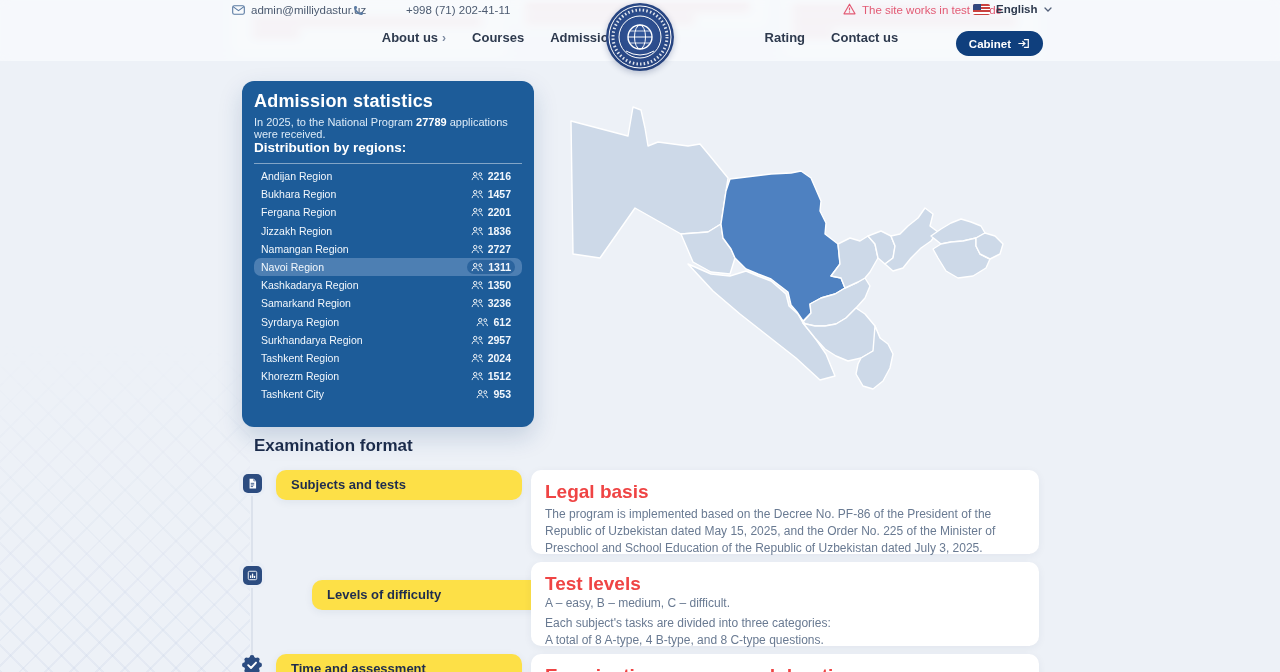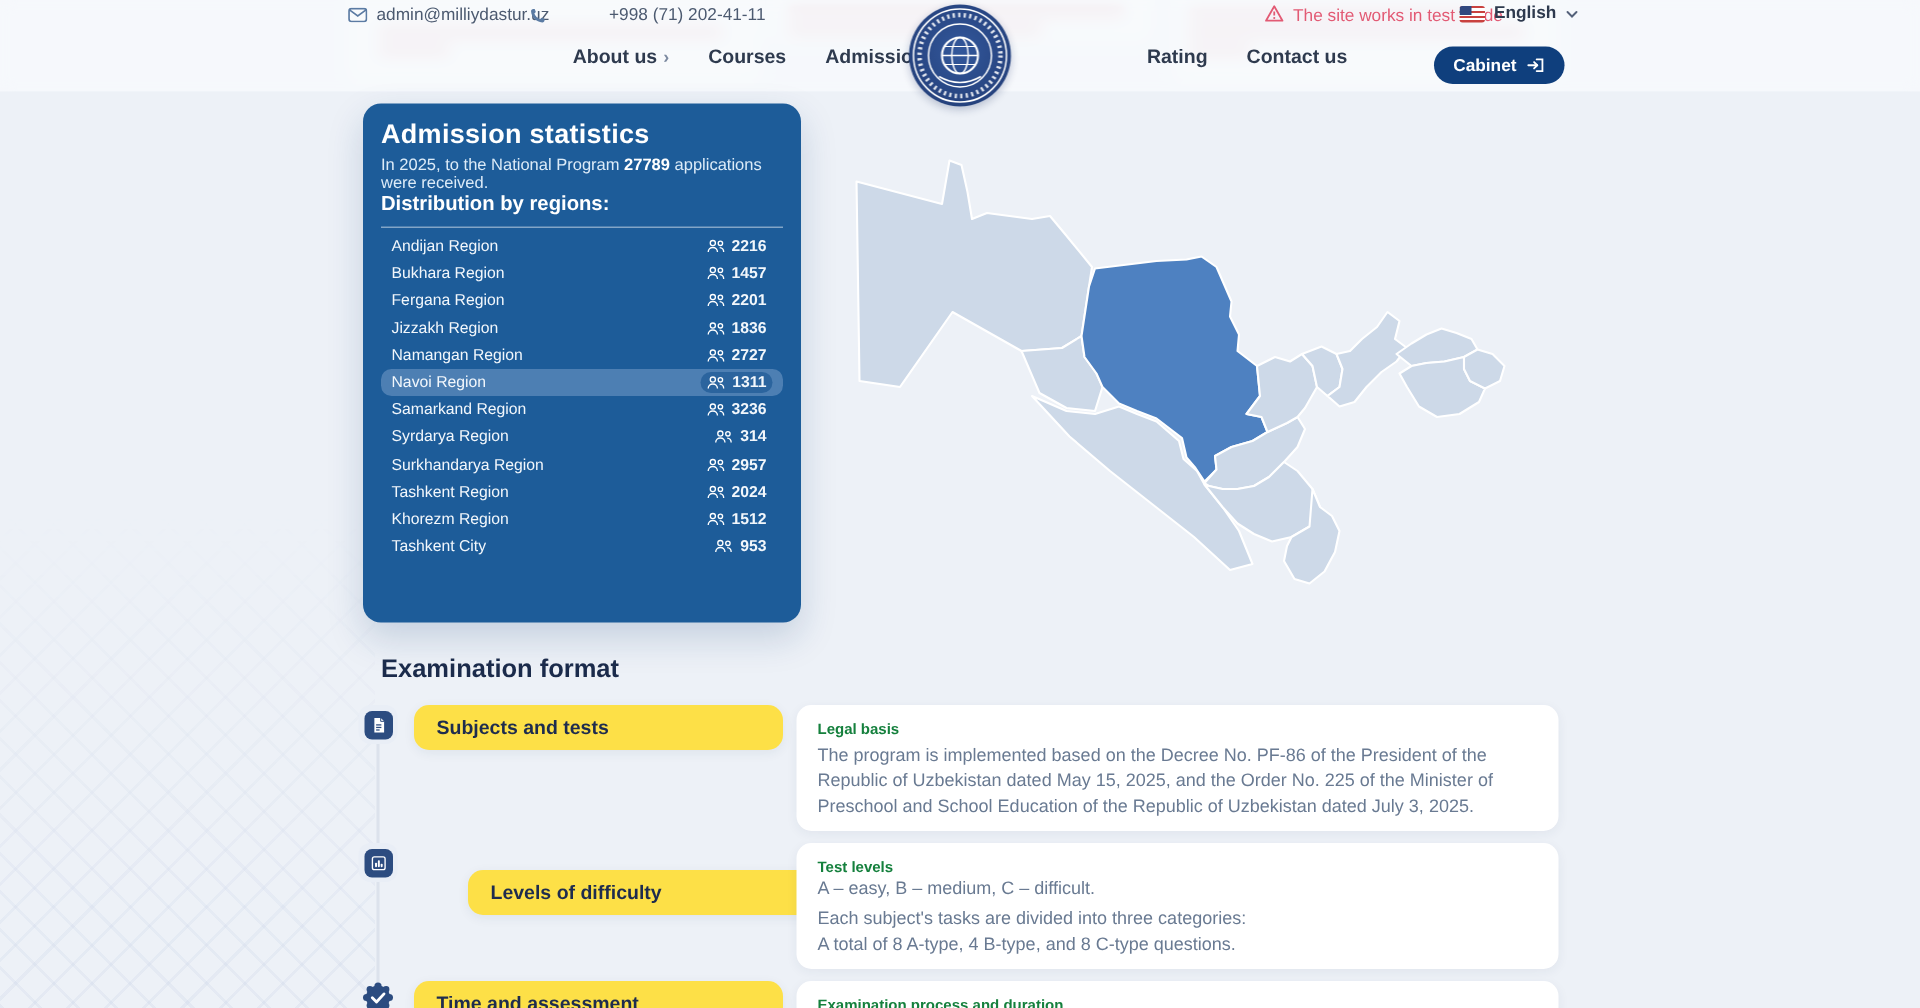--- a/index.html
+++ b/index.html
@@ -46,21 +46,21 @@
   .cabinet { position:absolute; right:237px; top:31px; height:25px; padding:0 13px;
     background:#0f3f7d; border-radius:999px; color:#fff; font-size:11.5px; font-weight:bold;
     display:flex; align-items:center; gap:7px; cursor:pointer; }
 
   
   .logo { position:absolute; left:606px; top:3px; width:68px; height:68px; border-radius:50%;
     background:radial-gradient(circle at 50% 45%, #33589c 0%, #26437f 70%, #1c3568 100%);
     box-shadow:0 2px 6px rgba(20,40,90,.25); }
 
   
-  .stats { position:absolute; left:242px; top:69px; width:292px; height:346px; border-radius:12px;
+  .stats { position:absolute; left:242px; top:81px; width:292px; height:346px; border-radius:12px;
     background:#1d5c99; box-shadow:0 10px 24px rgba(15,60,115,.18); padding:10px 12px; color:#fff; }
   .stats-title { font-size:18px; font-weight:bold; letter-spacing:.2px; }
   .stats-intro { font-size:11px; color:#dcebf8; margin-top:4px; }
   .stats-intro b { color:#fff; }
   .stats-sub { font-size:13.5px; font-weight:bold; }
   .stats-hr { border:none; border-top:1px solid rgba(255,255,255,.45); margin-top:8px; }
   .rows { margin-top:3px; }
   .row { height:18.2px; display:flex; align-items:center; justify-content:space-between;
     padding:0 7px; border-radius:7px; font-size:10.5px; color:#f2f7fc; cursor:pointer; }
   .row .cnt { display:flex; align-items:center; gap:4px; font-weight:bold; border-radius:7px; padding:1px 4px; }
@@ -78,21 +78,21 @@
   .tl-icon { position:absolute; left:239px; width:26px; height:26px; border-radius:8px;
     background:#e9eef6; display:flex; align-items:center; justify-content:center; }
   .tl-icon .inner { width:19px; height:19px; border-radius:5px; background:#2c4c80;
     display:flex; align-items:center; justify-content:center; }
   .tl-icon.seal { background:transparent; }
   .label-card { position:absolute; left:276px; width:246px; height:30px; background:#fde047; border-radius:10px;
     box-shadow:0 2px 8px rgba(30,50,90,.07); font-size:13px; font-weight:bold; color:#1e2c4e;
     line-height:30px; padding-left:15px; cursor:pointer; }
   .info-card { position:absolute; left:531px; width:508px; background:#fff; border-radius:10px;
     box-shadow:0 2px 8px rgba(30,50,90,.06); padding:11px 14px; }
-  .info-title { font-size:10px; font-weight:bold; color:#15803d; }
+  .info-title { font-size:19px; font-weight:bold; color:#ef4444; }
   .info-body { font-size:12px; color:#697a92; line-height:1.4; margin-top:3px; }
 </style>
 </head>
 <body>
 
 <div class="screen">
   <div class="bg-pattern"></div>
 
   <div class="ghost-card ghost-a">
     <div class="ghost-line" style="left:22px; top:30px; width:230px;"></div>
@@ -262,41 +262,53 @@
             <svg width="13" height="10" viewBox="0 0 16 12" fill="none" stroke="#fff" stroke-width="1.1">
               <circle cx="5.2" cy="3.6" r="2.1"></circle>
               <path d="M1.4 11 c0-2.3 1.7-3.8 3.8-3.8 s3.8 1.5 3.8 3.8"></path>
               <circle cx="11.4" cy="3.8" r="1.8"></circle>
               <path d="M10.8 7.4 c1.9 0.2 3.3 1.6 3.3 3.6"></path>
             </svg>
             <span>1311</span>
           </span>
         </div>
         <div class="row">
+          <span>Kashkadarya Region</span>
+          <span class="cnt">
+            <svg width="13" height="10" viewBox="0 0 16 12" fill="none" stroke="#fff" stroke-width="1.1">
+              <circle cx="5.2" cy="3.6" r="2.1"></circle>
+              <path d="M1.4 11 c0-2.3 1.7-3.8 3.8-3.8 s3.8 1.5 3.8 3.8"></path>
+              <circle cx="11.4" cy="3.8" r="1.8"></circle>
+              <path d="M10.8 7.4 c1.9 0.2 3.3 1.6 3.3 3.6"></path>
+            </svg>
+            <span>1350</span>
+          </span>
+        </div>
+        <div class="row">
           <span>Samarkand Region</span>
           <span class="cnt">
             <svg width="13" height="10" viewBox="0 0 16 12" fill="none" stroke="#fff" stroke-width="1.1">
               <circle cx="5.2" cy="3.6" r="2.1"></circle>
               <path d="M1.4 11 c0-2.3 1.7-3.8 3.8-3.8 s3.8 1.5 3.8 3.8"></path>
               <circle cx="11.4" cy="3.8" r="1.8"></circle>
               <path d="M10.8 7.4 c1.9 0.2 3.3 1.6 3.3 3.6"></path>
             </svg>
             <span>3236</span>
           </span>
         </div>
         <div class="row">
           <span>Syrdarya Region</span>
           <span class="cnt">
             <svg width="13" height="10" viewBox="0 0 16 12" fill="none" stroke="#fff" stroke-width="1.1">
               <circle cx="5.2" cy="3.6" r="2.1"></circle>
               <path d="M1.4 11 c0-2.3 1.7-3.8 3.8-3.8 s3.8 1.5 3.8 3.8"></path>
               <circle cx="11.4" cy="3.8" r="1.8"></circle>
               <path d="M10.8 7.4 c1.9 0.2 3.3 1.6 3.3 3.6"></path>
             </svg>
-            <span>314</span>
+            <span>612</span>
           </span>
         </div>
         <div class="row">
           <span>Surkhandarya Region</span>
           <span class="cnt">
             <svg width="13" height="10" viewBox="0 0 16 12" fill="none" stroke="#fff" stroke-width="1.1">
               <circle cx="5.2" cy="3.6" r="2.1"></circle>
               <path d="M1.4 11 c0-2.3 1.7-3.8 3.8-3.8 s3.8 1.5 3.8 3.8"></path>
               <circle cx="11.4" cy="3.8" r="1.8"></circle>
               <path d="M10.8 7.4 c1.9 0.2 3.3 1.6 3.3 3.6"></path>

